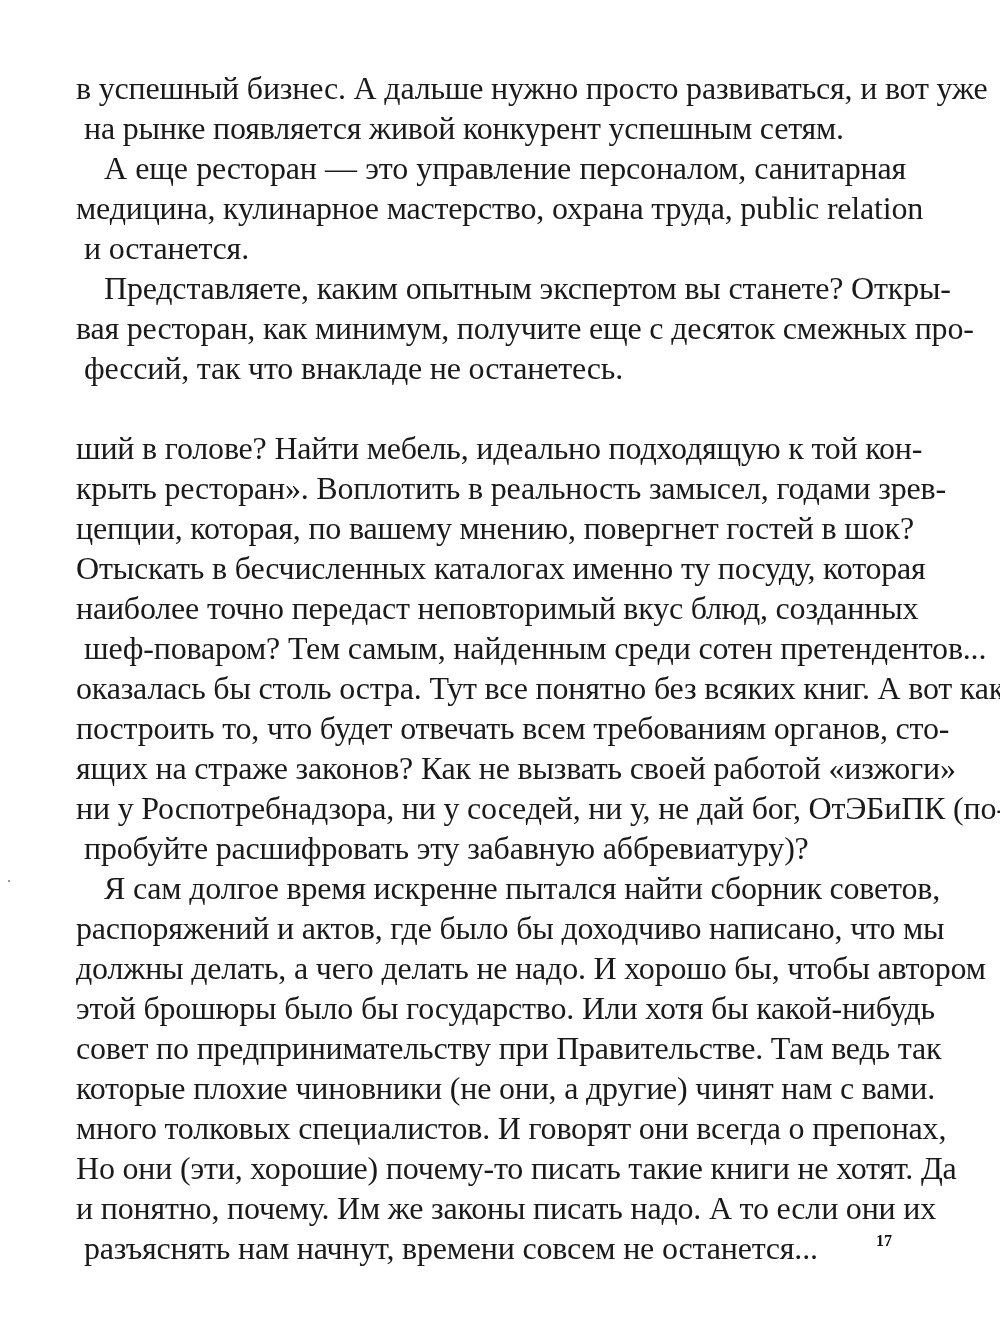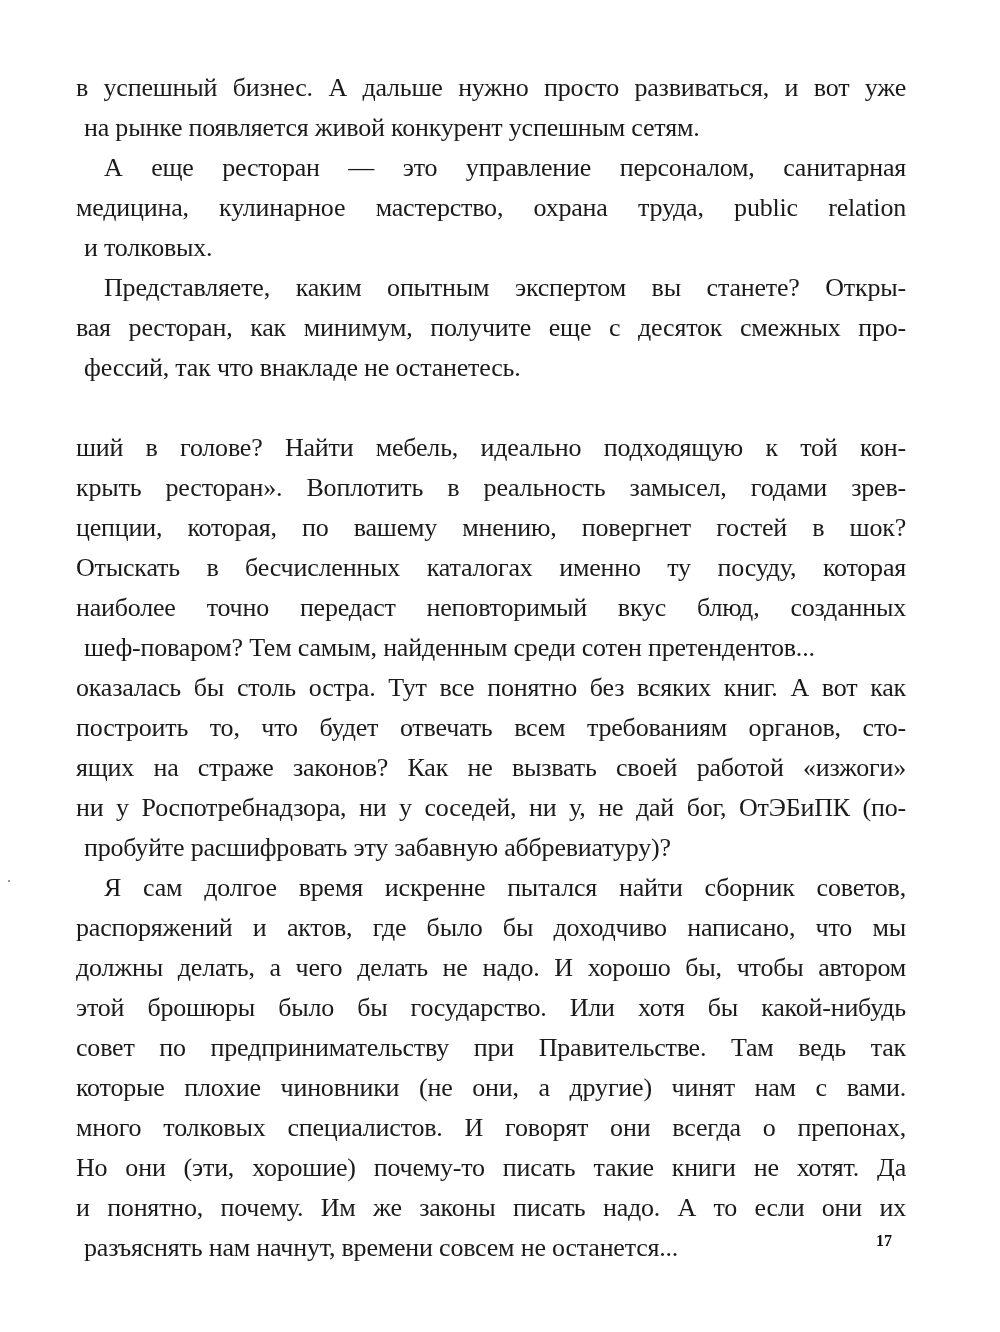--- a/index.html
+++ b/index.html
@@ -20,21 +20,21 @@
       left: 76px;
       top: 68px;
       width: 830px;
     }
     .para {
       margin: 0;
       padding: 0;
     }
     .line {
       display: block;
-      font-size: 26px;
+      font-size: 32px;
       line-height: 40px;
       height: 40px;
       white-space: nowrap;
       text-align: justify;
       text-align-last: justify;
       letter-spacing: -0.2px;
     }
     .line.last {
       text-align-last: left;
       margin-left: 8px;
@@ -70,21 +70,21 @@
 <div class="page">
 
   <p class="para">
     <span class="line">в успешный бизнес. А дальше нужно просто развиваться, и вот уже</span>
     <span class="line last">на рынке появляется живой конкурент успешным сетям.</span>
   </p>
 
   <p class="para">
     <span class="line indent">А еще ресторан — это управление персоналом, санитарная</span>
     <span class="line">медицина, кулинарное мастерство, охрана труда, public relation</span>
-    <span class="line last">и толковых.</span>
+    <span class="line last">и останется.</span>
   </p>
 
   <p class="para">
     <span class="line indent">Представляете, каким опытным экспертом вы станете? Откры-</span>
     <span class="line">вая ресторан, как минимум, получите еще с десяток смежных про-</span>
     <span class="line last">фессий, так что внакладе не останетесь.</span>
   </p>
 
   <div class="section-gap"></div>
 

